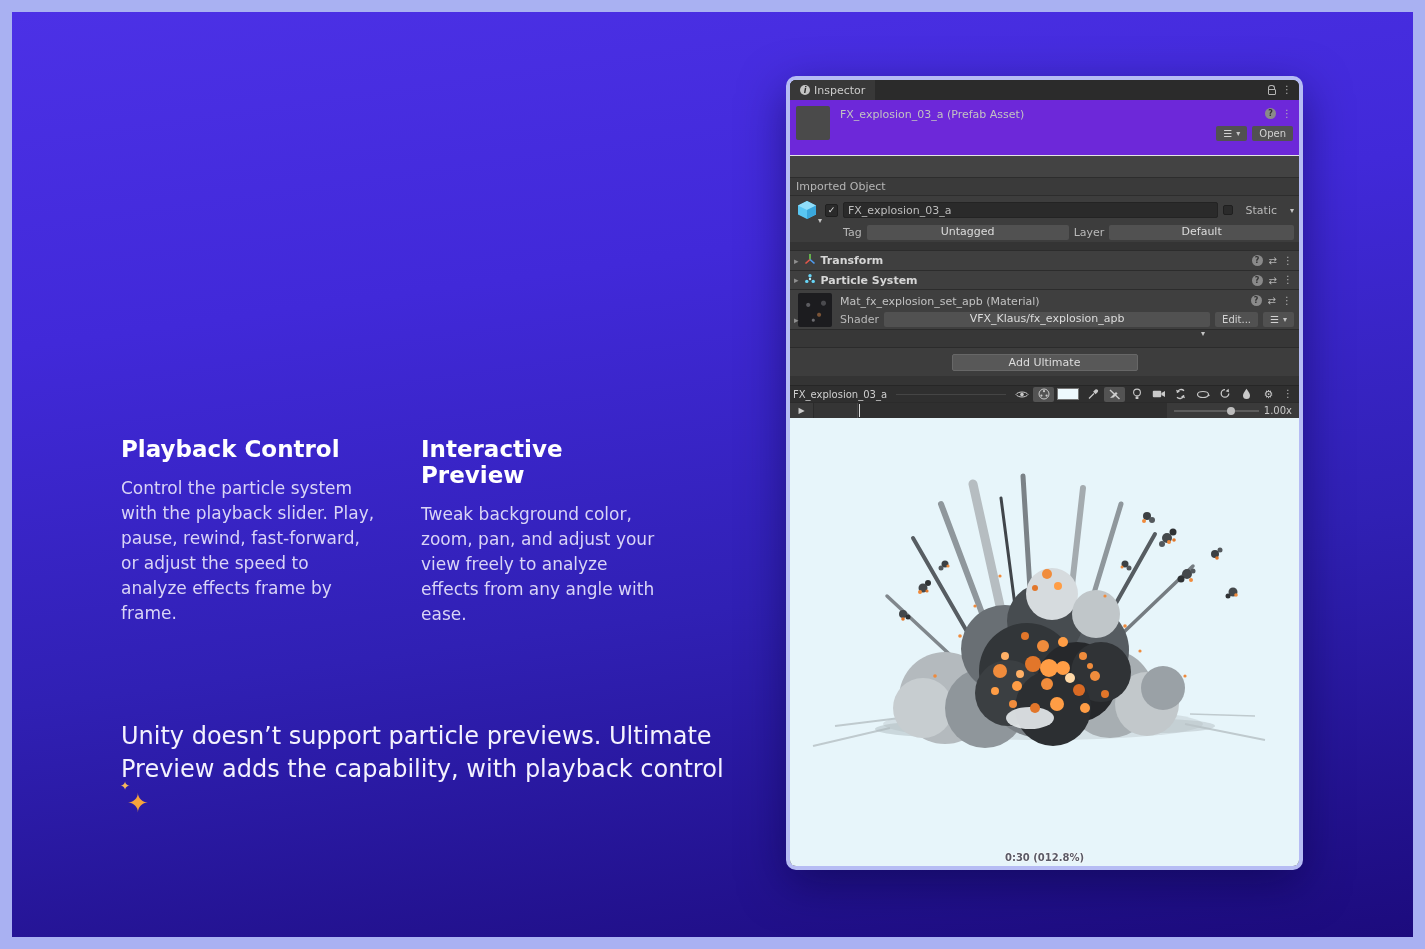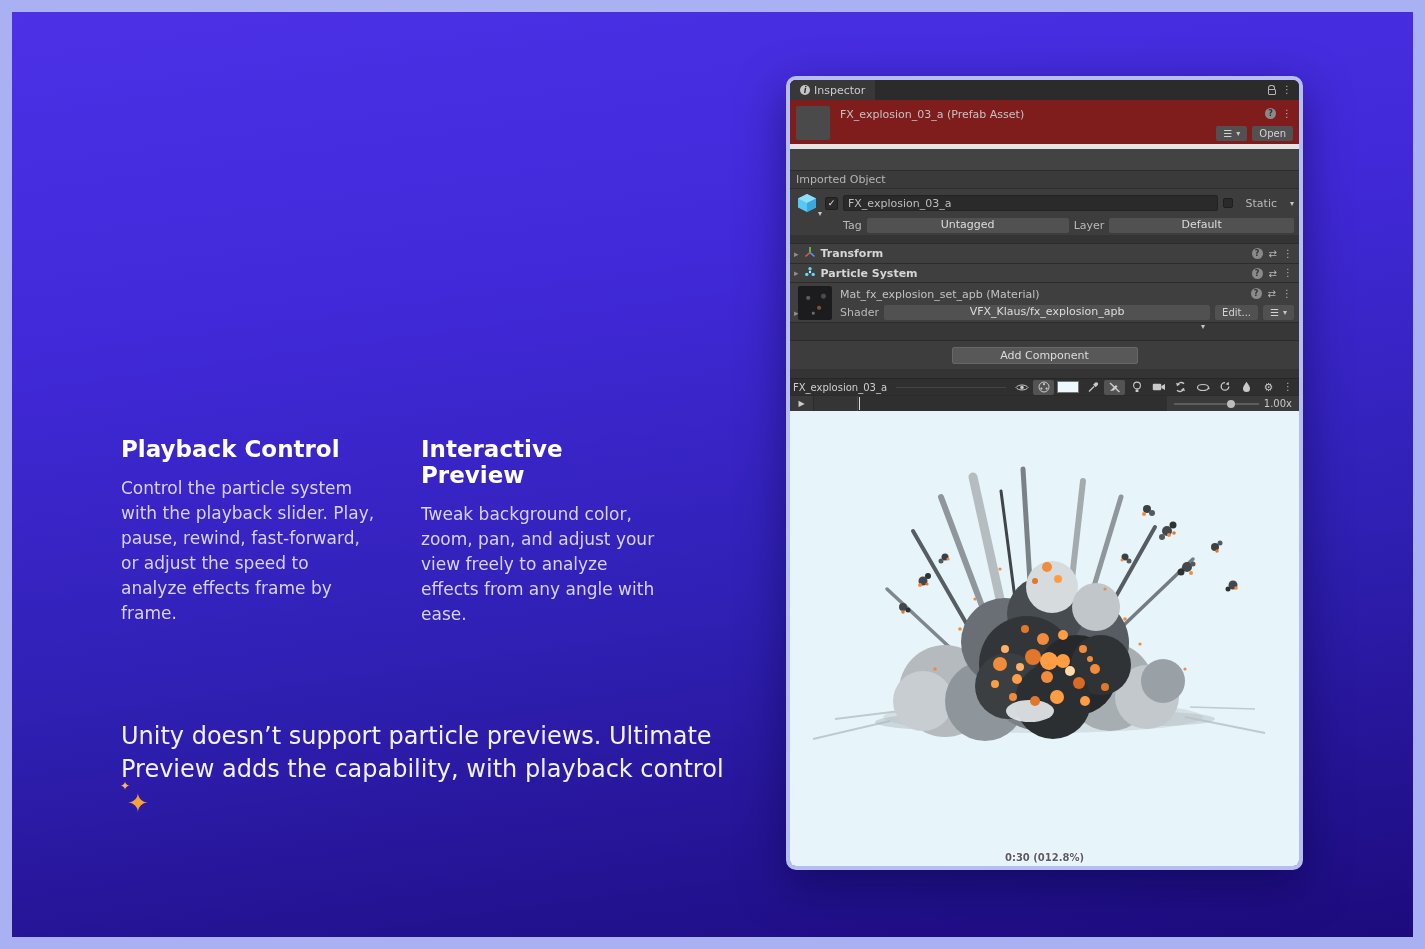--- a/index.html
+++ b/index.html
@@ -43,21 +43,21 @@
   .tabbar { height:20px; background:#2b2b2b; display:flex; align-items:stretch; }
   .tab { background:#383838; display:flex; align-items:center; gap:4px; padding:0 10px;
          font-size:11px; color:#cccccc; }
   .info-badge { width:10px; height:10px; border-radius:50%; background:#c4c4c4; color:#2b2b2b;
                 font-size:8px; font-weight:700; font-style:italic; display:flex; align-items:center; justify-content:center; }
   .tabbar .row-icons { padding-right:7px; }
   .lock { width:8px; height:6px; border:1px solid #b5b5b5; border-radius:1px; position:relative; margin-top:4px; }
   .lock:before { content:""; position:absolute; left:-1px; top:-5px; width:5px; height:4px;
                  border:1px solid #b5b5b5; border-bottom:none; border-radius:3px 3px 0 0; }
 
-  .asset-header { height:49px; background:#7f1d1d; position:relative; border-bottom:5px solid #e5e5e5; }
+  .asset-header { height:56px; background:#6d28d9; position:relative; border-bottom:1px solid #e5e5e5; }
   .asset-thumb { position:absolute; left:6px; top:6px; width:34px; height:34px; background:#4a4a4a; border-radius:2px; }
   .asset-title { position:absolute; left:50px; top:8px; color:#c2c2c2; }
   .asset-header .row-icons.top { position:absolute; right:7px; top:8px; }
   .asset-actions { position:absolute; right:6px; top:26px; display:flex; gap:5px; }
   .mini-btn { background:#515151; border-radius:2px; height:15px; padding:0 7px; display:flex;
               align-items:center; gap:4px; color:#d2d2d2; font-size:10px; }
 
   .spacer-band { height:22px; background:#434343; border-bottom:1px solid #2d2d2d; }
   .section-label { height:18px; background:#3a3a3a; display:flex; align-items:center;
                    padding-left:6px; color:#b5b5b5; border-bottom:1px solid #2d2d2d; }
@@ -269,21 +269,21 @@
         <div class="mini-btn">
           <span>☰</span>
           <span class="caret">▾</span>
         </div>
       </div>
       <span class="fold bl">▸</span>
     </div>
 
     <div class="gap1"></div>
     <div class="add-zone">
-      <div class="add-btn">Add Component</div>
+      <div class="add-btn">Add Ultimate</div>
     </div>
     <div class="gap2"></div>
 
     <div class="preview-toolbar">
       <span class="pv-label">FX_explosion_03_a</span>
       <span class="pv-sep"></span>
       <span class="tbtn">
           <svg width="14" height="9" viewBox="0 0 14 9">
             <path d="M1 4.5C3 1.2 11 1.2 13 4.5C11 7.8 3 7.8 1 4.5Z" fill="none" stroke="#c9c9c9"></path>
             <circle cx="7" cy="4.5" r="1.8" fill="#c9c9c9"></circle>

